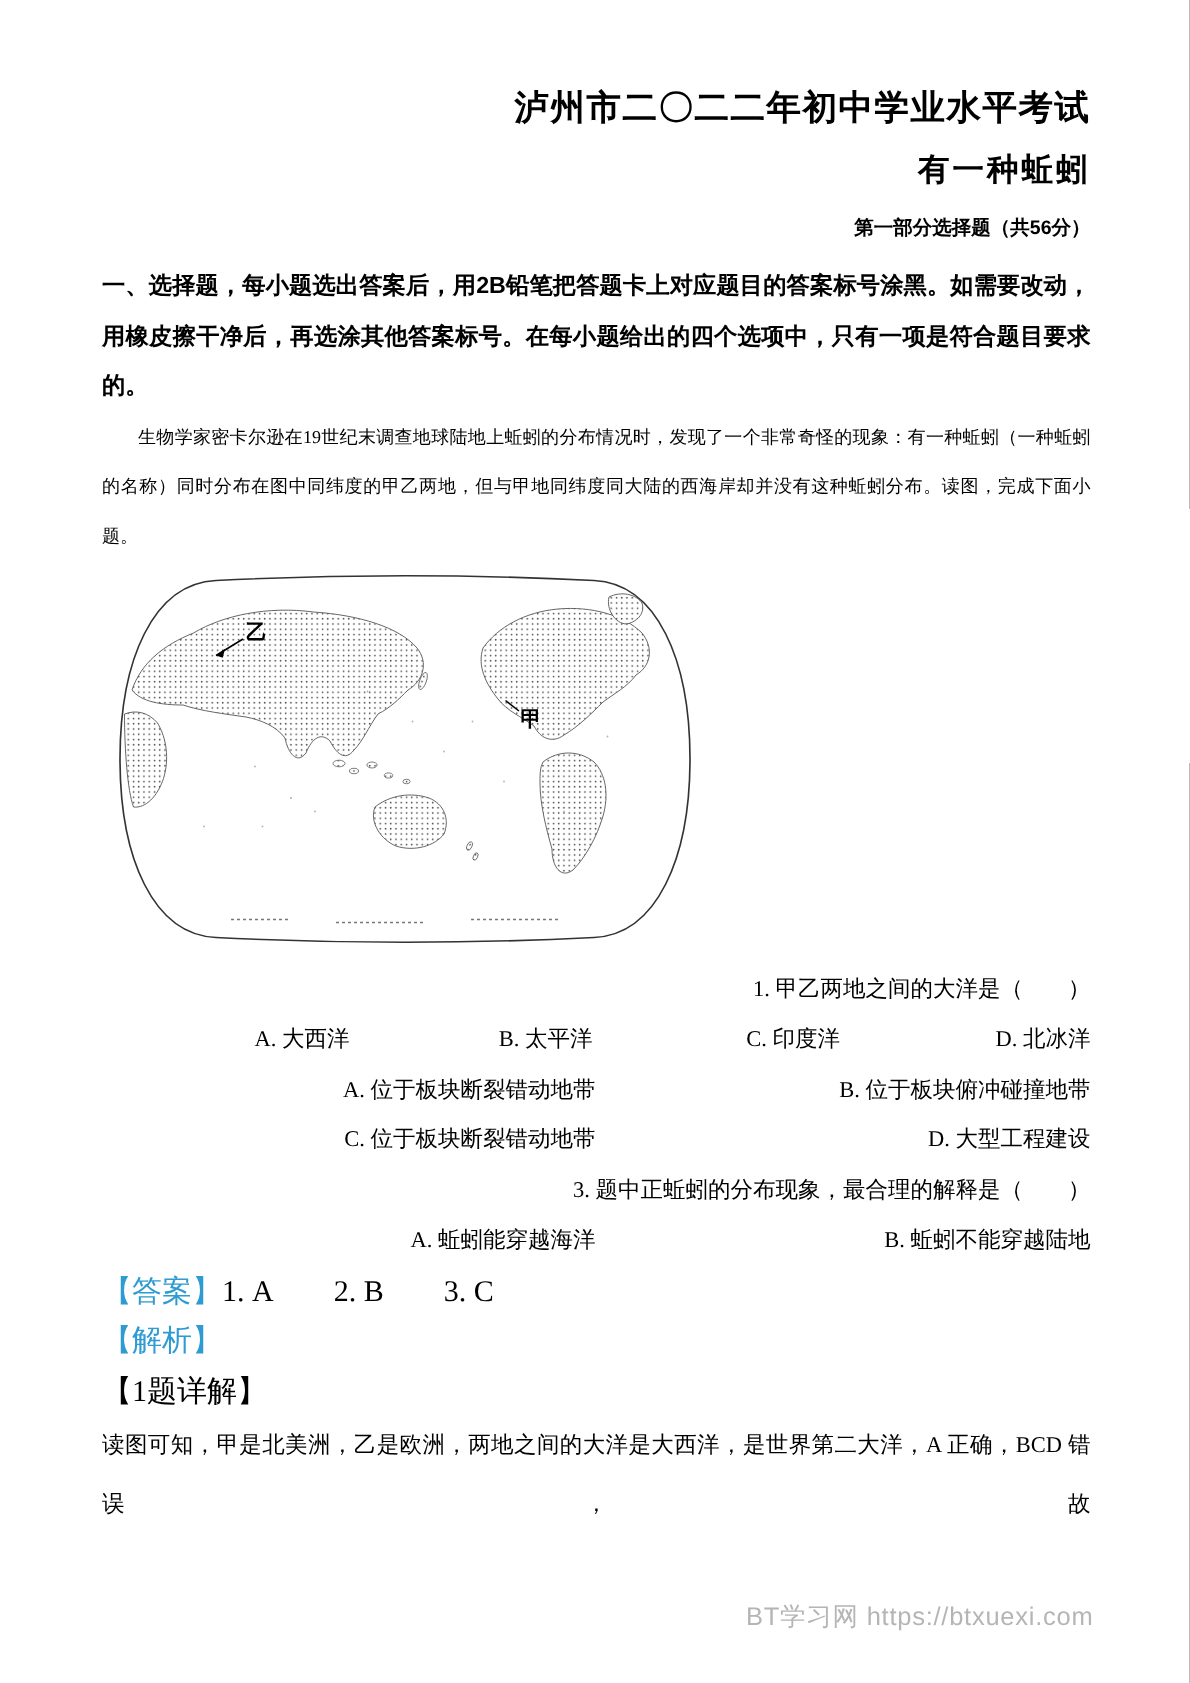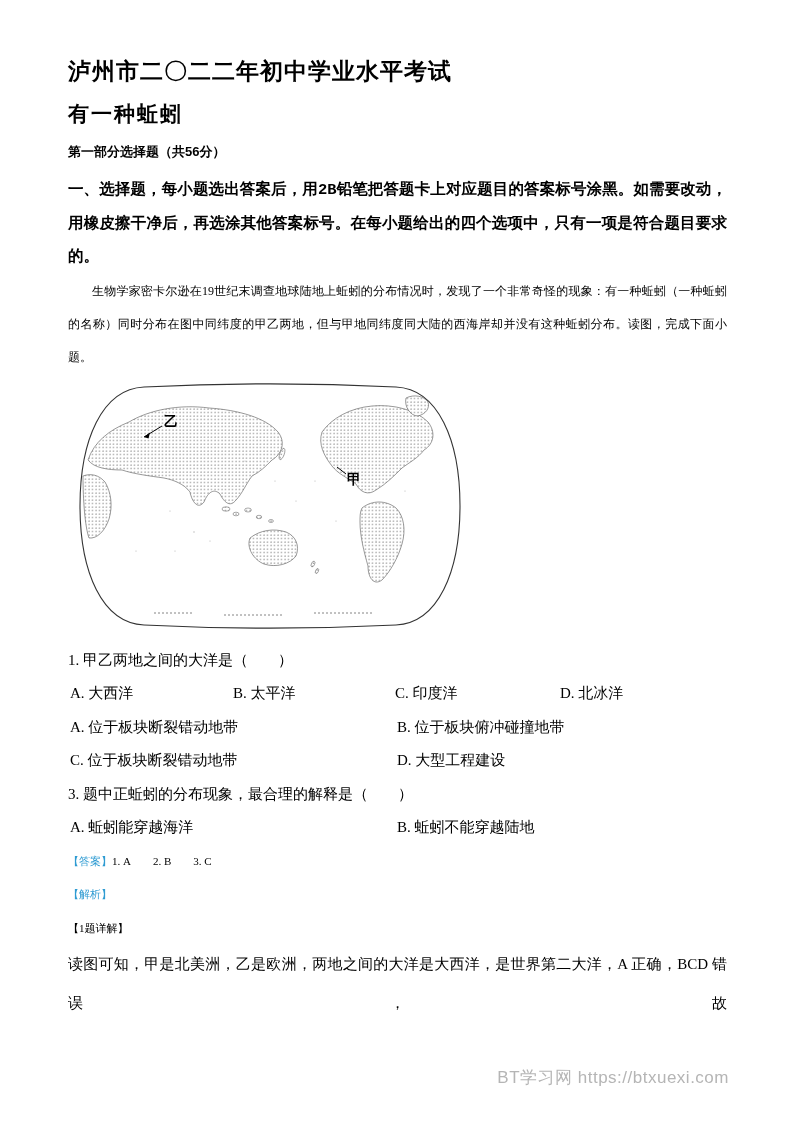--- a/index.html
+++ b/index.html
@@ -9,45 +9,45 @@
     position: relative;
     width: 793px;
     height: 1122px;
     margin: 0 auto;
     background: #ffffff;
     font-family: "Liberation Serif", "DejaVu Serif", serif;
     color: #000;
     overflow: hidden;
     padding: 56px 66px 0 68px;
   }
-  .hd { text-align: left; font-family: "Liberation Sans", "DejaVu Sans", sans-serif; font-weight: 700; }
+  .hd { text-align: right; font-family: "Liberation Sans", "DejaVu Sans", sans-serif; font-weight: 700; }
   h1.hd { font-size: 23px; line-height: 30px; letter-spacing: 1px; }
   h2.hd { font-size: 21px; line-height: 28px; margin-top: 14px; letter-spacing: 2px; }
   h3.hd { font-size: 13px; line-height: 24px; margin-top: 12px; }
   p.instructions {
     margin-top: 10px;
-    font-family: Liberation Mono, monospace;
+    font-family: Liberation Sans, sans-serif;
     font-weight: 700;
     font-size: 15.5px;
     line-height: 33.5px;
     text-align: justify;
   }
   p.passage {
     font-size: 12px;
     line-height: 33px;
     text-align: justify;
     text-indent: 2em;
   }
   figure.map-figure { margin: 6px 0 0 6px; width: 392px; height: 252px; }
   figure.map-figure svg { display: block; }
   .questions { margin-top: 12px; }
-  .qline { font-size: 15px; line-height: 33.5px; }
+  .qline { font-size: 15px; line-height: 33.5px; text-align: right; }
   .opts-4 { display: grid; grid-template-columns: 163px 162px 165px 1fr; padding-left: 2px; }
   .opts-2 { display: grid; grid-template-columns: 327px 1fr; padding-left: 2px; }
-  .answer-line { font-size: 11px; line-height: 33.5px; }
+  .answer-line { font-size: 20px; line-height: 33.5px; }
   .blue { color: #2e9bd2; }
   p.analysis-text {
     font-size: 15px;
     line-height: 39px;
     text-align: justify;
     text-align-last: justify;
   }
   .watermark {
     position: absolute;
     top: 1066px;

